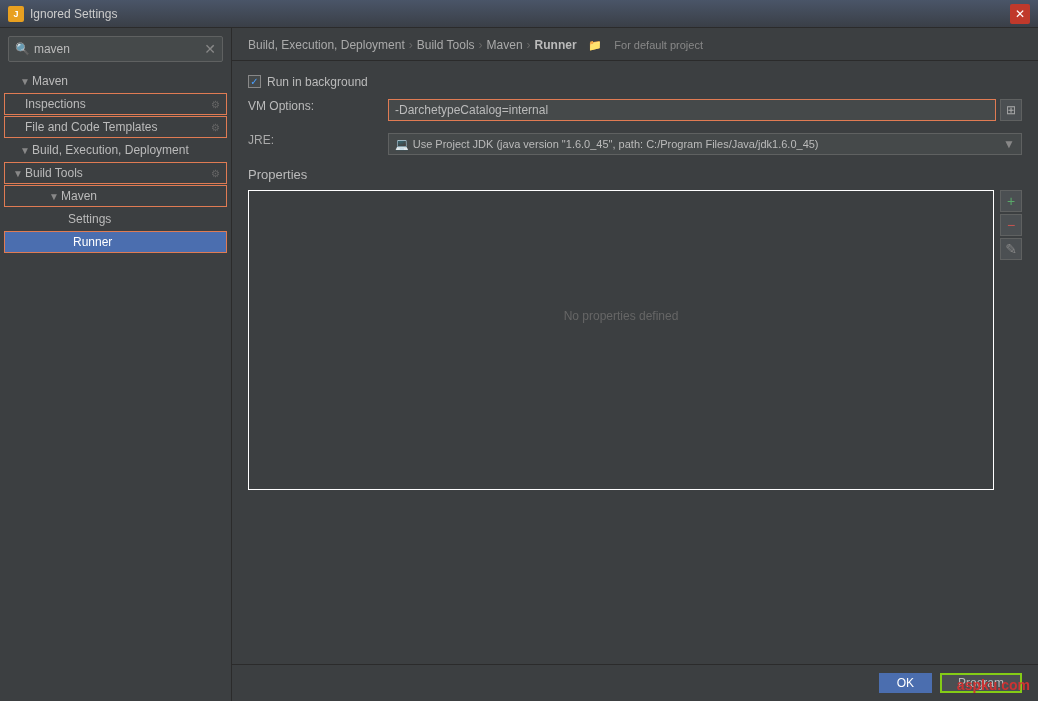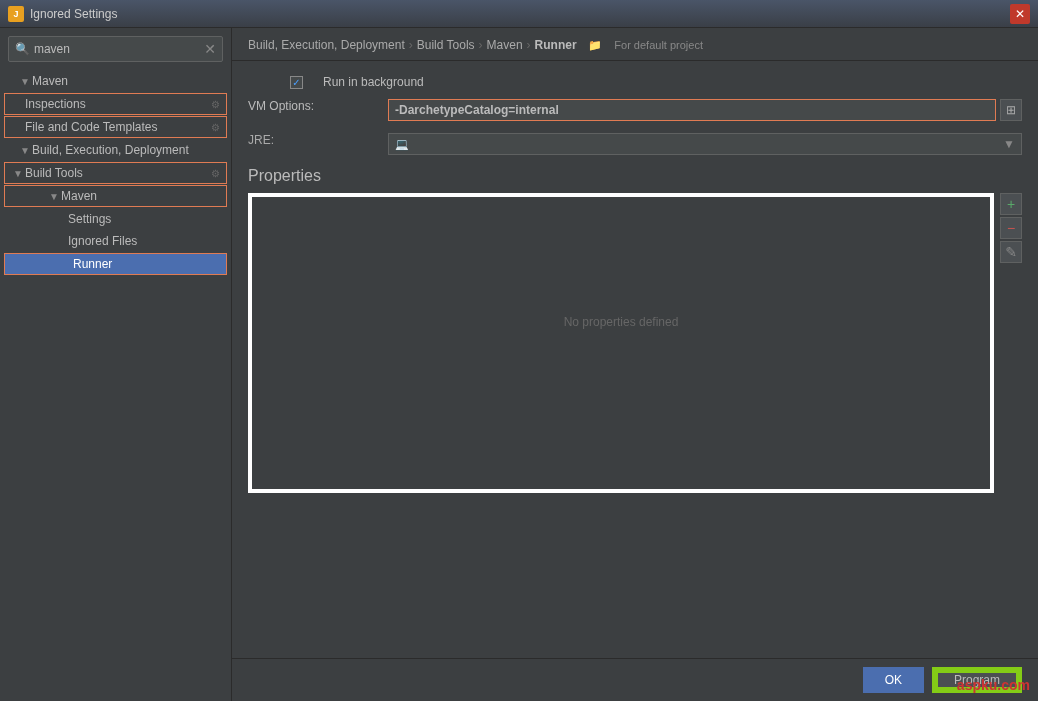--- a/index.html
+++ b/index.html
@@ -192,24 +192,22 @@
     }
     .form-control {
       flex: 1;
       display: flex;
       align-items: center;
       gap: 4px;
     }
 
     .checkbox-row {
       display: flex;
-      align-items: center;
-      gap: 20px;
+      gap: 6px;
       margin-bottom: 10px;
-      margin-left: 42px;
     }
     .checkbox-box {
       width: 13px;
       height: 13px;
       border: 1px solid #888;
       background: #45494a;
       display: flex;
       align-items: center;
       justify-content: center;
       flex-shrink: 0;
@@ -225,21 +223,20 @@
       height: 22px;
       background: #45494a;
       border: 1px solid #5f6161;
       color: #bbbbbb;
       padding: 2px 6px;
       font-size: 12px;
       outline: none;
     }
     .text-input.highlighted {
       border: 1px solid #e07b53;
-      font-weight: bold;
     }
 
     .dropdown {
       flex: 1;
       height: 22px;
       background: #45494a;
       border: 1px solid #5f6161;
       color: #bbbbbb;
       padding: 2px 6px;
       font-size: 12px;
@@ -282,21 +279,21 @@
       align-items: center;
       justify-content: center;
       cursor: pointer;
       color: #aaa;
       font-size: 12px;
       letter-spacing: 1px;
       flex-shrink: 0;
     }
 
     .section-header {
-      font-size: 16px;
+      font-size: 13px;
       color: #bbbbbb;
       margin-bottom: 8px;
       margin-top: 4px;
     }
 
     .properties-empty {
       flex: 1;
       display: flex;
       align-items: center;
       justify-content: center;
@@ -305,21 +302,21 @@
       min-height: 250px;
     }
 
     .properties-wrapper {
       display: flex;
       gap: 0;
       position: relative;
     }
     .props-table {
       flex: 1;
-      border: 4px solid #ffffff;
+      border: 1px solid #ffffff;
       min-height: 300px;
       background: #3c3f41;
       position: relative;
     }
 
     .side-buttons {
       display: flex;
       flex-direction: column;
       gap: 2px;
       margin-left: 6px;
@@ -343,23 +340,23 @@
     .bottom-bar {
       display: flex;
       align-items: center;
       justify-content: flex-end;
       padding: 8px 16px;
       border-top: 1px solid #2b2b2b;
       background: #3c3f41;
       gap: 8px;
     }
     .btn {
-      height: 26px;
+      height: 20px;
       padding: 0 16px;
-      border: 6px solid #84cc16;
+      border: 2px solid #84cc16;
       background: #4b4f52;
       color: #bbbbbb;
       font-size: 12px;
       cursor: pointer;
       display: flex;
       align-items: center;
     }
     .btn.primary {
       background: #4b6eaf;
       border-color: #4b6eaf;
@@ -436,24 +433,20 @@
       <div class="tree-item indent-3" style="border: 1px solid #e07b53; margin: 1px 4px;">
         <span class="arrow">▼</span>
         <span class="label">Maven</span>
       </div>
 
       <div class="tree-item indent-4">
         <span class="arrow"></span>
         <span class="label">Settings</span>
       </div>
 
-      <div class="tree-item indent-4">
-        <span class="arrow"></span>
-        <span class="label">Ignored Files</span>
-      </div>
 
       <div class="tree-item indent-4 selected" style="border: 1px solid #e07b53; margin: 1px 4px;">
         <span class="arrow"></span>
         <span class="label">Runner</span>
       </div>
     </div>
   </div>
 
   <div class="content">
 
@@ -483,20 +476,21 @@
           <div class="btn-icon">⊞</div>
         </div>
       </div>
 
       <div class="form-row">
         <div class="form-label">JRE:</div>
         <div class="form-control">
           <div class="dropdown">
             <div class="dropdown-text">
               <span style="font-size:11px;">💻</span>
+              <span>Use Project JDK (java version "1.6.0_45", path: C:/Program Files/Java/jdk1.6.0_45)</span>
             </div>
             <span class="dropdown-arrow">▼</span>
           </div>
         </div>
       </div>
 
 
       <div class="section-header">Properties</div>
 
 

